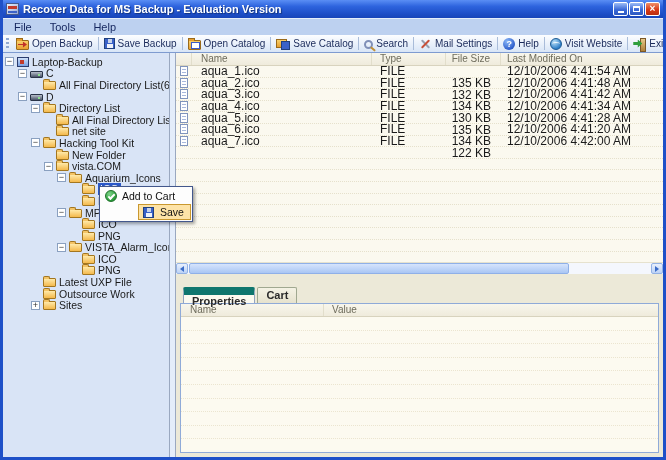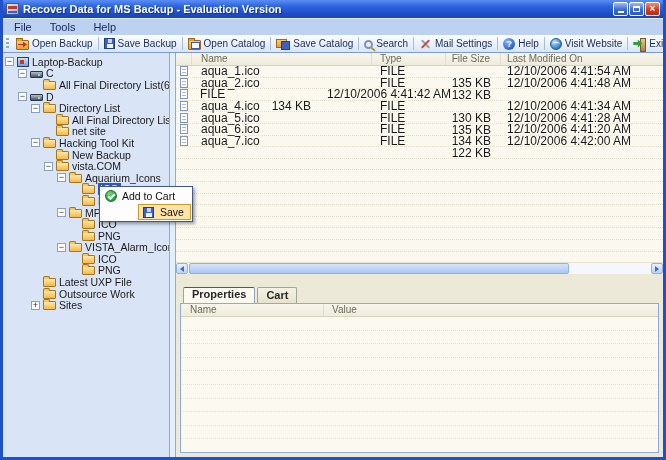--- a/index.html
+++ b/index.html
@@ -135,21 +135,21 @@
   .tri-l{width:0;height:0;border:3px solid transparent;border-right:4px solid #3A6CC8;margin-left:-3px;}
   .tri-r{width:0;height:0;border:3px solid transparent;border-left:4px solid #3A6CC8;margin-right:-3px;}
   .sb-thumb{position:absolute;left:13px;top:0;width:78%;height:11px;border:1px solid #8FB0E8;border-radius:2px;
     background:linear-gradient(#D6E4FC,#A9C6F4);}
 
   
   .lower-pane{flex:1;background:#ECE9D8;padding:13px 4px 4px 4px;display:flex;flex-direction:column;min-height:0;}
   .tabs{height:16px;flex:none;display:flex;padding-left:3px;position:relative;z-index:1;}
   .tab{padding:0 8px;line-height:14px;font-weight:bold;color:#2A2A2A;margin-right:2px;
     background:linear-gradient(#F4F2E4,#E6E2CE);border:1px solid #A0A890;border-bottom:none;border-radius:2px 2px 0 0;}
-  .tab.active{background:#FCFAF0;border:1px solid #94A4C0;border-bottom:none;border-top:1px solid #0f766e;line-height:12px;}
+  .tab.active{background:#FCFAF0;border:1px solid #94A4C0;border-bottom:none;border-top:8px solid #0f766e;line-height:12px;}
   .props-table{flex:1;border:1px solid #8FAAD8;background:#FCFAF0;display:flex;flex-direction:column;min-height:0;}
   .pt-header{height:13px;flex:none;display:flex;background:linear-gradient(#F8F6EC,#EFEBDC);
     border-bottom:1px solid #D8D3BE;color:#6E6C5C;font-size:10px;}
   .pt-name{width:143px;flex:none;padding-left:9px;border-right:1px solid #E2DECB;line-height:12px;}
   .pt-value{flex:1;padding-left:8px;line-height:12px;}
   .pt-body{flex:1;overflow:hidden;}
   .pt-row{height:13.6px;border-bottom:1px dotted #EBE5D0;}
 
   
   .context-menu{position:absolute;left:96px;top:186px;width:94px;background:#FDFDFD;
@@ -274,21 +274,21 @@
           <span class="tree-label">net site</span>
         </div>
         <div class="tree-row" style="padding-left: 28px;">
           <span class="expander">−</span>
           <span class="node-icon icon-folder"></span>
           <span class="tree-label">Hacking Tool Kit</span>
         </div>
         <div class="tree-row" style="padding-left: 41px;">
           <span class="expander empty"></span>
           <span class="node-icon icon-folder"></span>
-          <span class="tree-label">New Backup</span>
+          <span class="tree-label">New Folder</span>
         </div>
         <div class="tree-row" style="padding-left: 41px;">
           <span class="expander">−</span>
           <span class="node-icon icon-folder"></span>
           <span class="tree-label">vista.COM</span>
         </div>
         <div class="tree-row" style="padding-left: 54px;">
           <span class="expander">−</span>
           <span class="node-icon icon-folder"></span>
           <span class="tree-label">Aquarium_Icons</span>
@@ -376,20 +376,21 @@
               </span>
               <span class="fr-name">aqua_2.ico</span>
               <span class="fr-type">FILE</span>
               <span class="fr-size">132 KB</span>
               <span class="fr-mod">12/10/2006 4:41:48 AM</span>
             </div>
             <div class="file-row">
               <span class="fr-iconcell">
                 <span class="icon-file"></span>
               </span>
+              <span class="fr-name">aqua_3.ico</span>
               <span class="fr-type">FILE</span>
               <span class="fr-size">134 KB</span>
               <span class="fr-mod">12/10/2006 4:41:42 AM</span>
             </div>
             <div class="file-row">
               <span class="fr-iconcell">
                 <span class="icon-file"></span>
               </span>
               <span class="fr-name">aqua_4.ico</span>
               <span class="fr-type">FILE</span>

